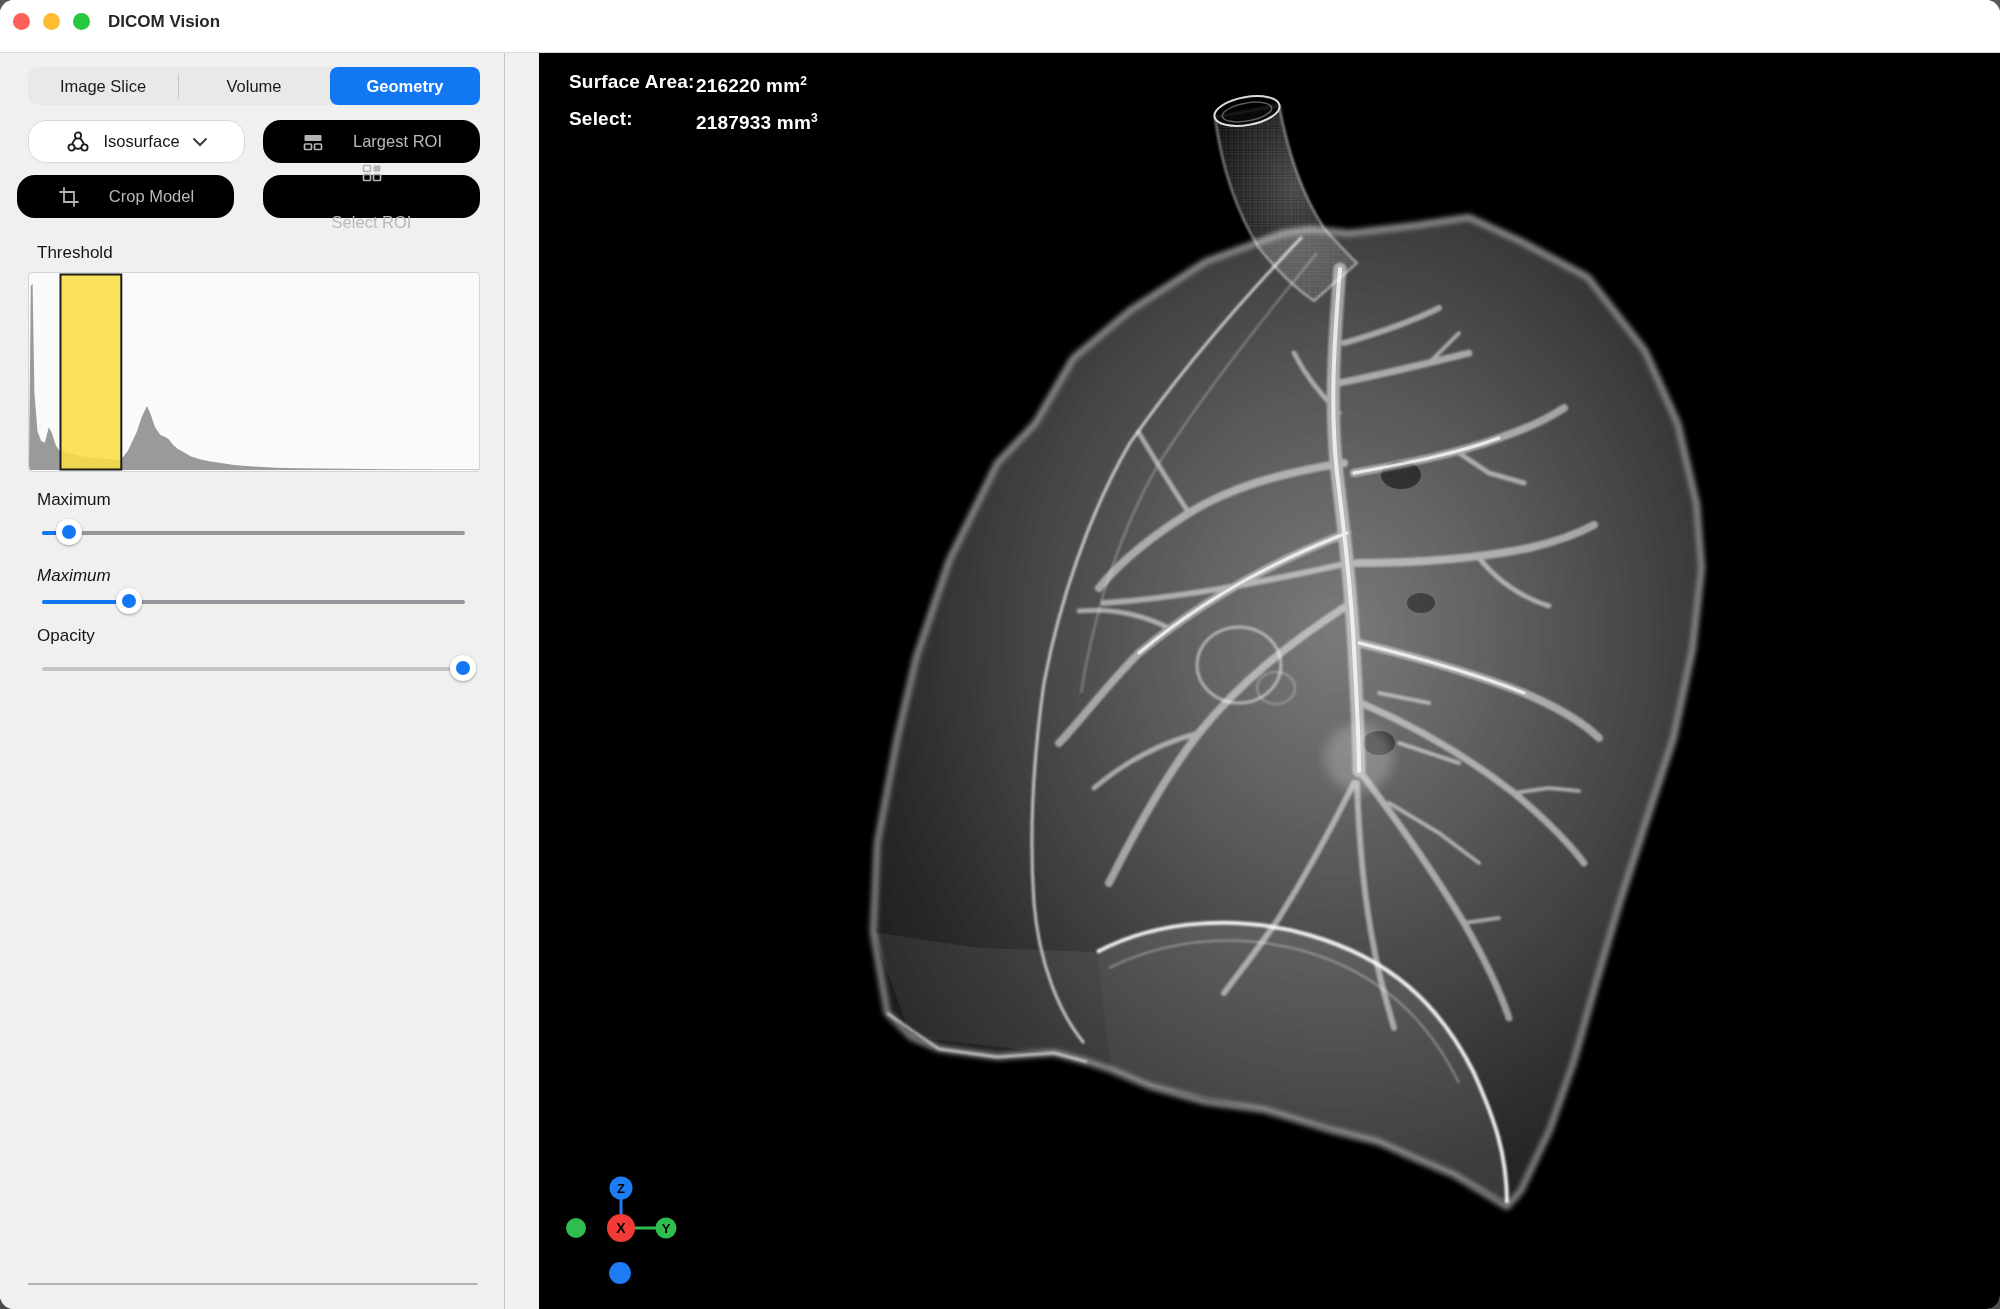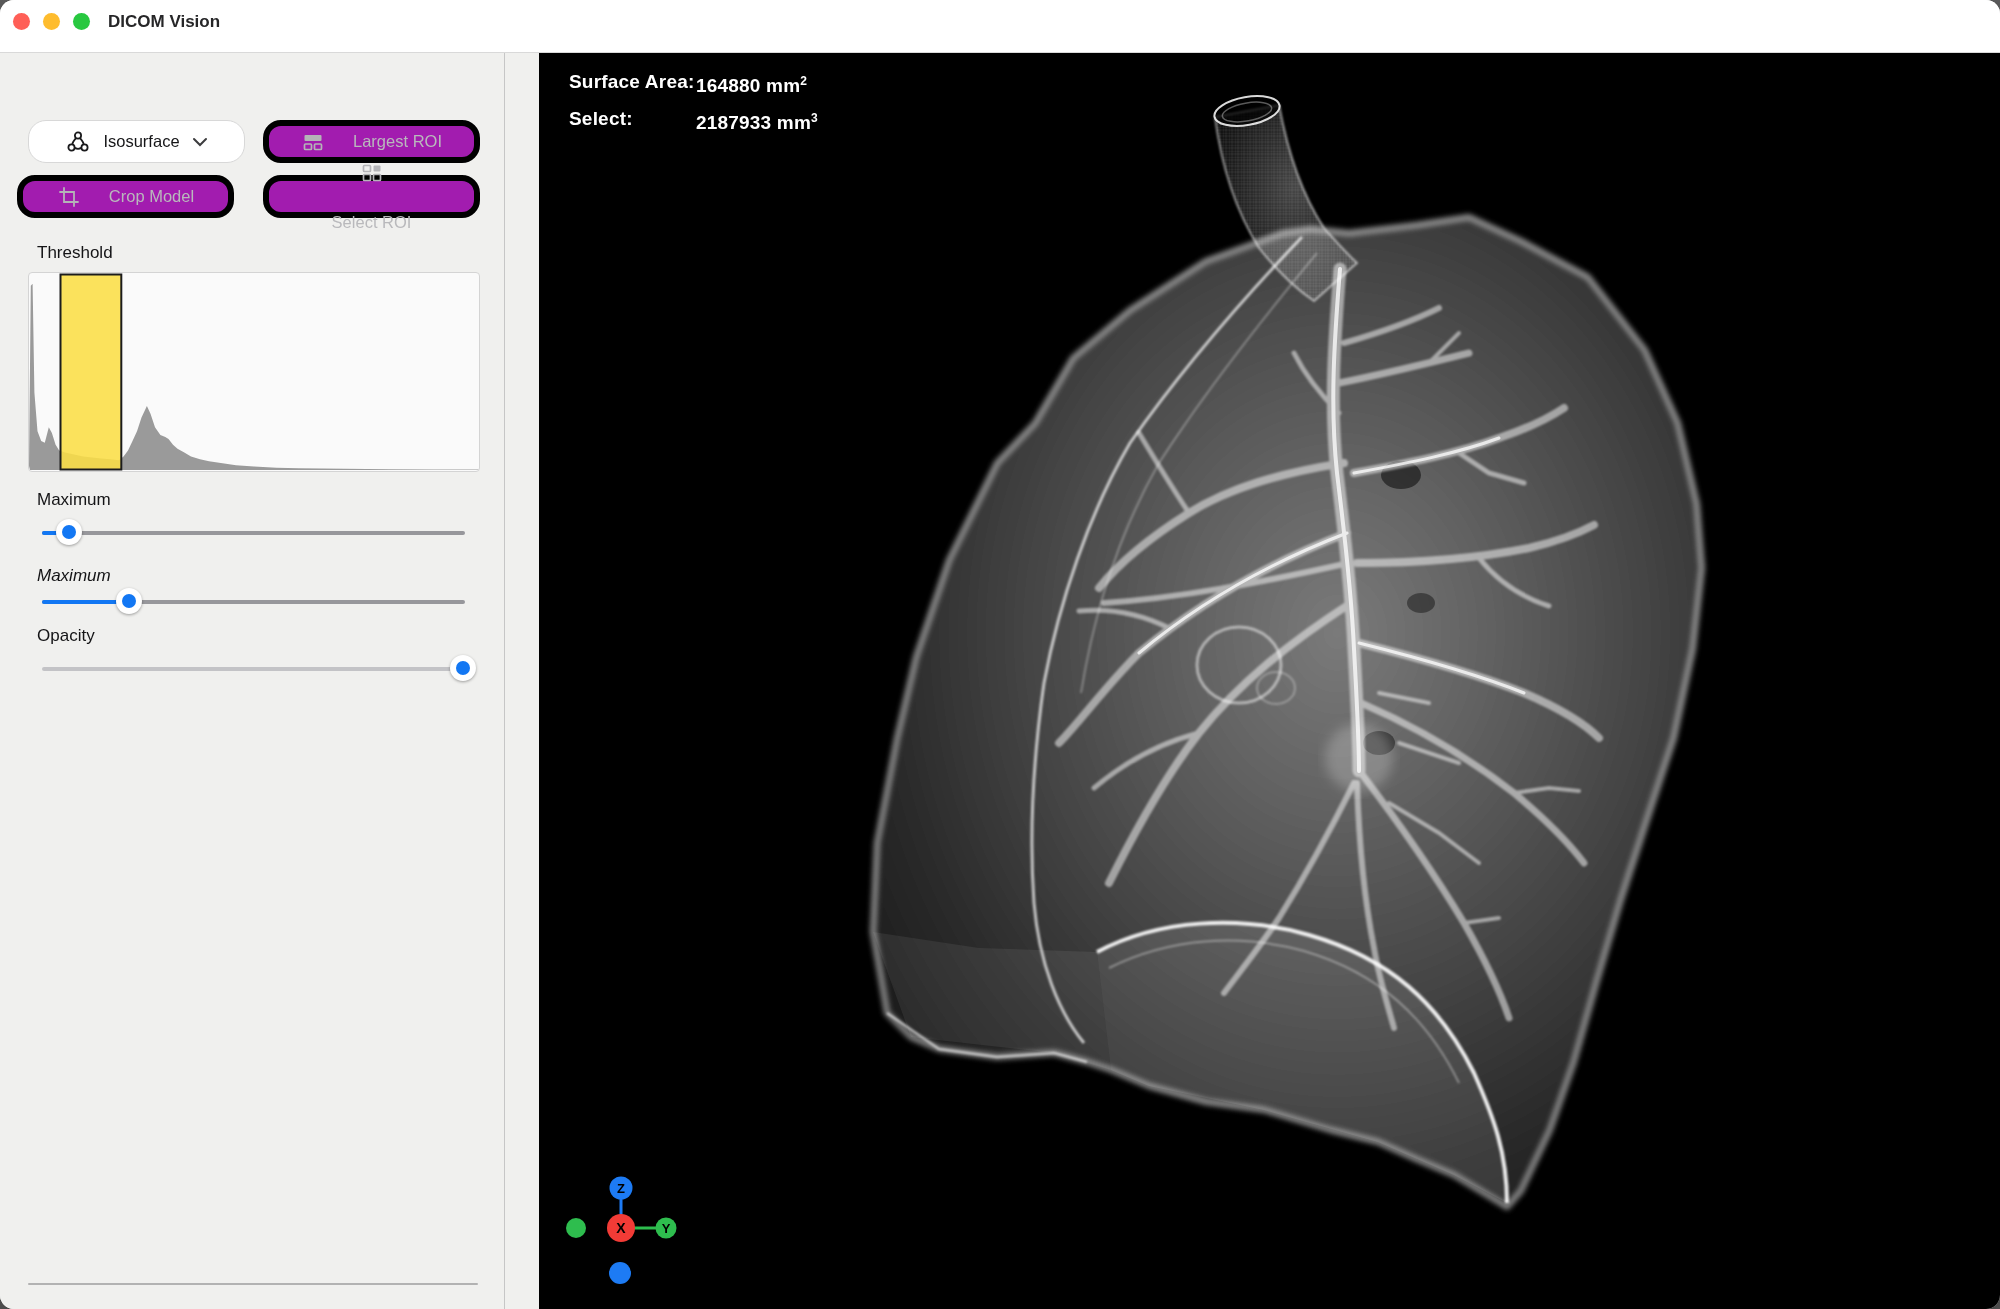--- a/index.html
+++ b/index.html
@@ -20,21 +20,21 @@
 
   .segctl{position:absolute;left:28px;top:24px;width:452px;height:38px;background:#e9e9ea;border-radius:9px;display:flex;align-items:stretch;}
   .seg{flex:1;display:flex;align-items:center;justify-content:center;font-size:16.5px;color:#1b1b1d;border-radius:8px;position:relative;cursor:default;}
   .seg.active{background:var(--accent,#1277f3);color:#ffffff;font-weight:600;}
   .seg-div{width:1px;margin:7px 0;background:#c8c8ca;}
   .seg-div.hide{background:transparent;}
 
   .btn{position:absolute;height:43px;width:217px;border-radius:18px;display:flex;align-items:center;justify-content:center;gap:12px;font-size:16.5px;}
   .btn .bicon{display:flex;align-items:center;}
   .btn.enabled{background:#ffffff;border:1px solid #d8d8d8;color:#161618;}
-  .btn.disabled{background:#a21caf;border:6px solid #000000;color:#b9b9bc;gap:28px;}
+  .btn.disabled{background:#000000;border:3px solid #000000;color:#b9b9bc;gap:28px;}
 
   .panel-label{position:absolute;left:37px;font-size:17px;color:#141416;}
 
   .histbox{position:absolute;left:28px;top:229px;width:452px;height:200px;background:#fafafa;border:1px solid #d4d4d4;border-radius:4px;overflow:hidden;}
   .histbox svg{display:block;}
 
   .slider-row{position:absolute;left:28px;width:452px;height:28px;}
   .track{position:absolute;left:14px;top:12px;width:423px;height:4px;border-radius:2px;background:#97979b;}
   .track-fill{position:absolute;left:0;top:0;height:4px;border-radius:2px;background:var(--accent,#1277f3);}
   .thumb{position:absolute;top:0px;width:26px;height:26px;border-radius:50%;background:#ffffff;box-shadow:0 1px 3px rgba(0,0,0,.35);}
@@ -58,20 +58,27 @@
 
   <div class="titlebar">
     <div class="light red"></div>
     <div class="light yellow"></div>
     <div class="light green"></div>
     <div class="win-title">DICOM Vision</div>
   </div>
 
   <div class="sidebar">
 
+    <div class="segctl">
+      <div class="seg" id="tab0">Image Slice</div>
+      <div class="seg-div" id="d0"></div>
+      <div class="seg" id="tab1">Volume</div>
+      <div class="seg-div hide" id="d1"></div>
+      <div class="seg active" id="tab2">Geometry</div>
+    </div>
 
     <div class="btn enabled" style="left:28px;top:77px;">
       <span class="bicon">
         <svg width="26" height="26" viewBox="0 0 26 26" fill="none" stroke="#1a1a1c" stroke-width="1.8">
           <circle cx="13" cy="6.5" r="3.1"></circle>
               <circle cx="6.5" cy="18.5" r="3.1"></circle>
               <circle cx="19.5" cy="18.5" r="3.1"></circle>
           <path d="M11 9.2 C 8.5 12, 7.5 13.5, 7.3 15.5"></path>
           <path d="M15 9.2 C 17.5 12, 18.5 13.5, 18.7 15.5"></path>
           <path d="M9.6 18.9 C 12 20.2, 14 20.2, 16.4 18.9"></path>
@@ -245,21 +252,21 @@
         <path d="M801,226 C795,300 791,364 798,430 C804,480 812,540 815,606 C818,660 820,700 820,728" stroke-width="4"></path>
         <path d="M808,490 C730,520 660,560 600,610" stroke-width="3"></path>
         <path d="M815,430 C870,420 920,410 960,395" stroke-width="3"></path>
         <path d="M820,600 C880,615 935,630 985,650" stroke-width="3"></path>
       </g>
     </svg>
 
     <div class="stats">
       <div class="stat-row">
         <span class="stat-label">Surface Area:</span>
-        <span class="stat-val"><span>164880</span>&nbsp;<span>mm</span><sup>2</sup></span>
+        <span class="stat-val"><span>216220</span>&nbsp;<span>mm</span><sup>2</sup></span>
       </div>
       <div class="stat-row">
         <span class="stat-label">Select:</span>
         <span class="stat-val"><span>2187933</span>&nbsp;<span>mm</span><sup>3</sup></span>
       </div>
     </div>
 
     <svg class="axes" width="180" height="170" viewBox="0 0 180 170">
       <line x1="82" y1="85" x2="82" y2="45" id="axZline" stroke-width="3" stroke="#1D7BF4"></line>
       <line x1="82" y1="85" x2="127" y2="85" id="axYline" stroke-width="3" stroke="#2EBD4E"></line>

